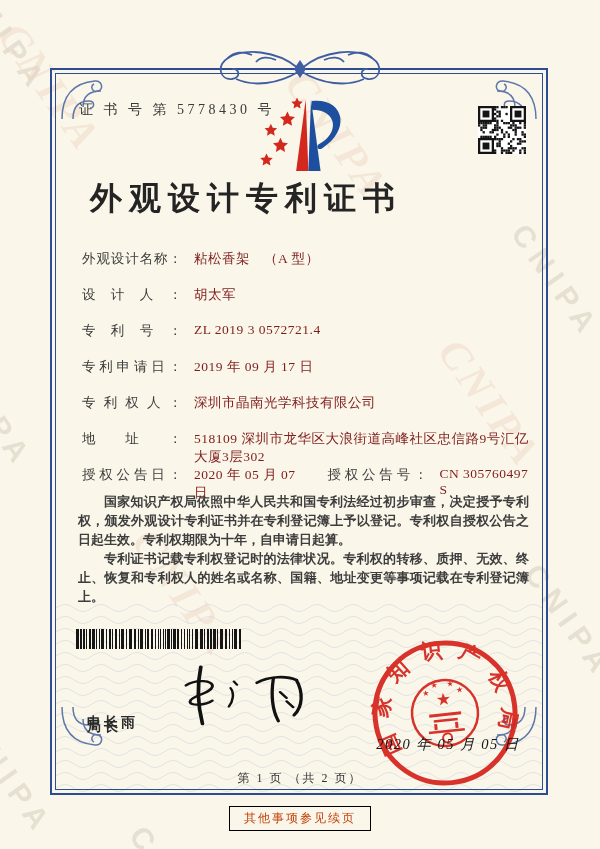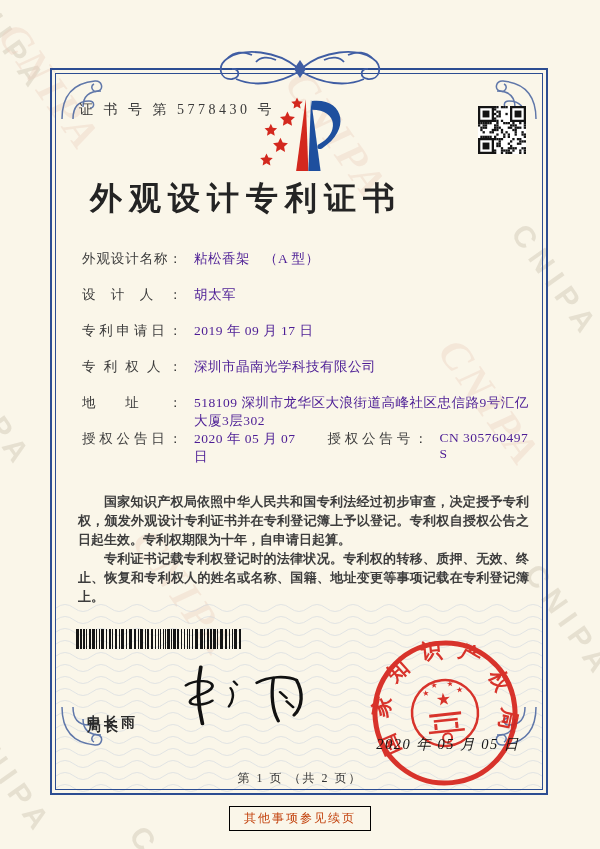--- a/index.html
+++ b/index.html
@@ -23,21 +23,21 @@
   .certno{position:absolute;left:79px;top:101px;font-size:14px;letter-spacing:3.5px;
       color:#3a3a3a;z-index:2;}
   .logo{position:absolute;left:256px;top:94px;z-index:2;}
   .qr{position:absolute;left:478px;top:106px;z-index:2;}
   .title{position:absolute;left:0;top:177px;width:492px;margin:0;text-align:center;
       font-size:32px;font-weight:700;letter-spacing:7px;color:#242424;z-index:2;}
   .fields{position:absolute;left:82px;top:250px;width:450px;z-index:2;font-size:13.5px;color:#3c3c3c;}
   .frow{height:36px;display:flex;align-items:flex-start;}
   .flabel{display:inline-block;width:100px;text-align:justify;text-align-last:justify;
       margin-right:12px;flex:none;}
-  .fvalue{letter-spacing:.5px;color:#4c1d95;}
+  .fvalue{letter-spacing:.5px;color:#7f1d1d;}
   .gpair{display:flex;}
   .gpair.second{margin-left:23px;}
   .paras{position:absolute;left:78px;top:492px;width:451px;z-index:2;font-size:13px;
       line-height:19px;color:#3d3d3d;text-align:justify;}
   .paras p{margin:0;text-indent:2em;font-weight:bold;}
   .barcode{position:absolute;left:76px;top:629px;z-index:2;}
   .official-title{position:absolute;left:87px;top:718px;font:700 14px "Liberation Sans","DejaVu Sans",sans-serif;
       letter-spacing:3px;color:#2a2a2a;z-index:2;}
   .official-name{position:absolute;left:87px;top:714px;font:700 14px "Liberation Sans","DejaVu Sans",sans-serif;
       letter-spacing:3px;color:#2a2a2a;z-index:2;}
@@ -290,20 +290,24 @@
   <div class="fields">
     <div class="frow">
       <span class="flabel">外观设计名称：</span>
       <span class="fvalue">粘松香架　（A 型）</span>
     </div>
     <div class="frow">
       <span class="flabel">设计人：</span>
       <span class="fvalue">胡太军</span>
     </div>
     <div class="frow">
+      <span class="flabel">专利号：</span>
+      <span class="fvalue">ZL 2019 3 0572721.4</span>
+    </div>
+    <div class="frow">
       <span class="flabel">专利申请日：</span>
       <span class="fvalue">2019 年 09 月 17 日</span>
     </div>
     <div class="frow">
       <span class="flabel">专利权人：</span>
       <span class="fvalue">深圳市晶南光学科技有限公司</span>
     </div>
     <div class="frow">
       <span class="flabel">地址：</span>
       <span class="fvalue">518109 深圳市龙华区大浪街道高峰社区忠信路9号汇亿大厦3层302</span>

